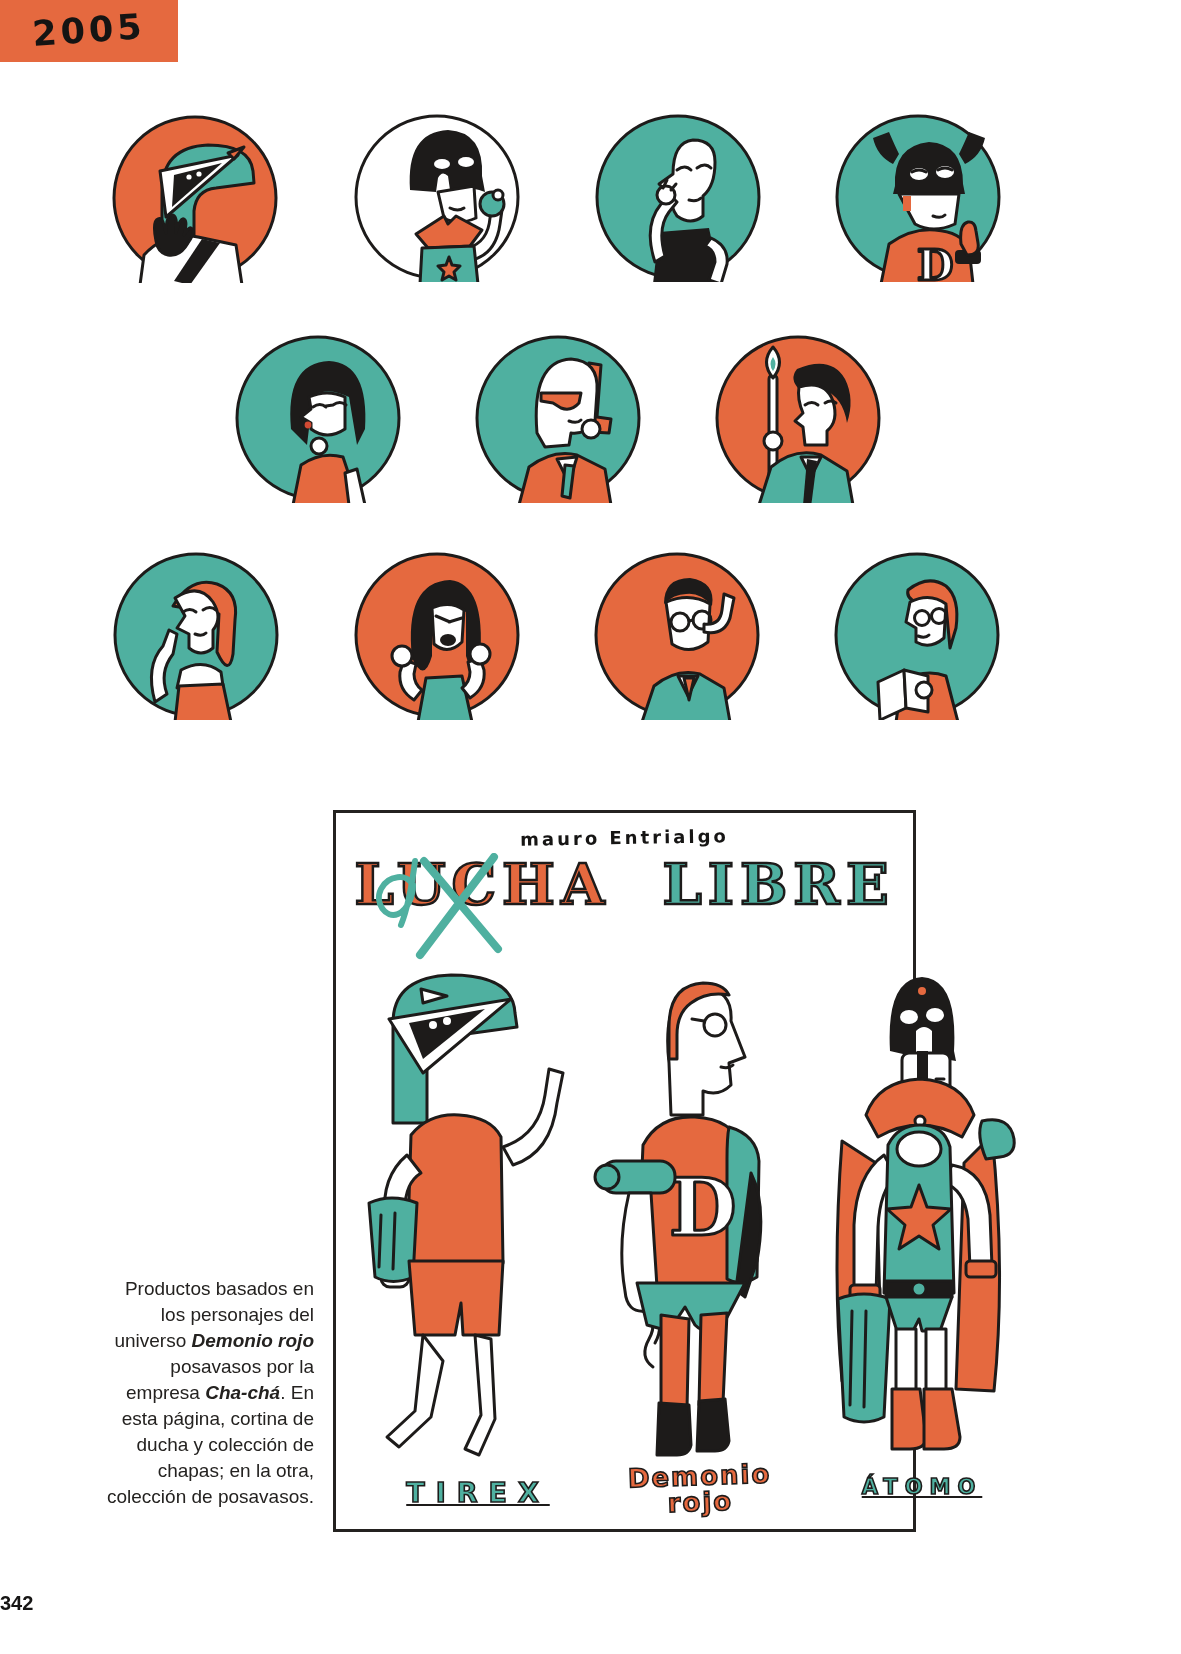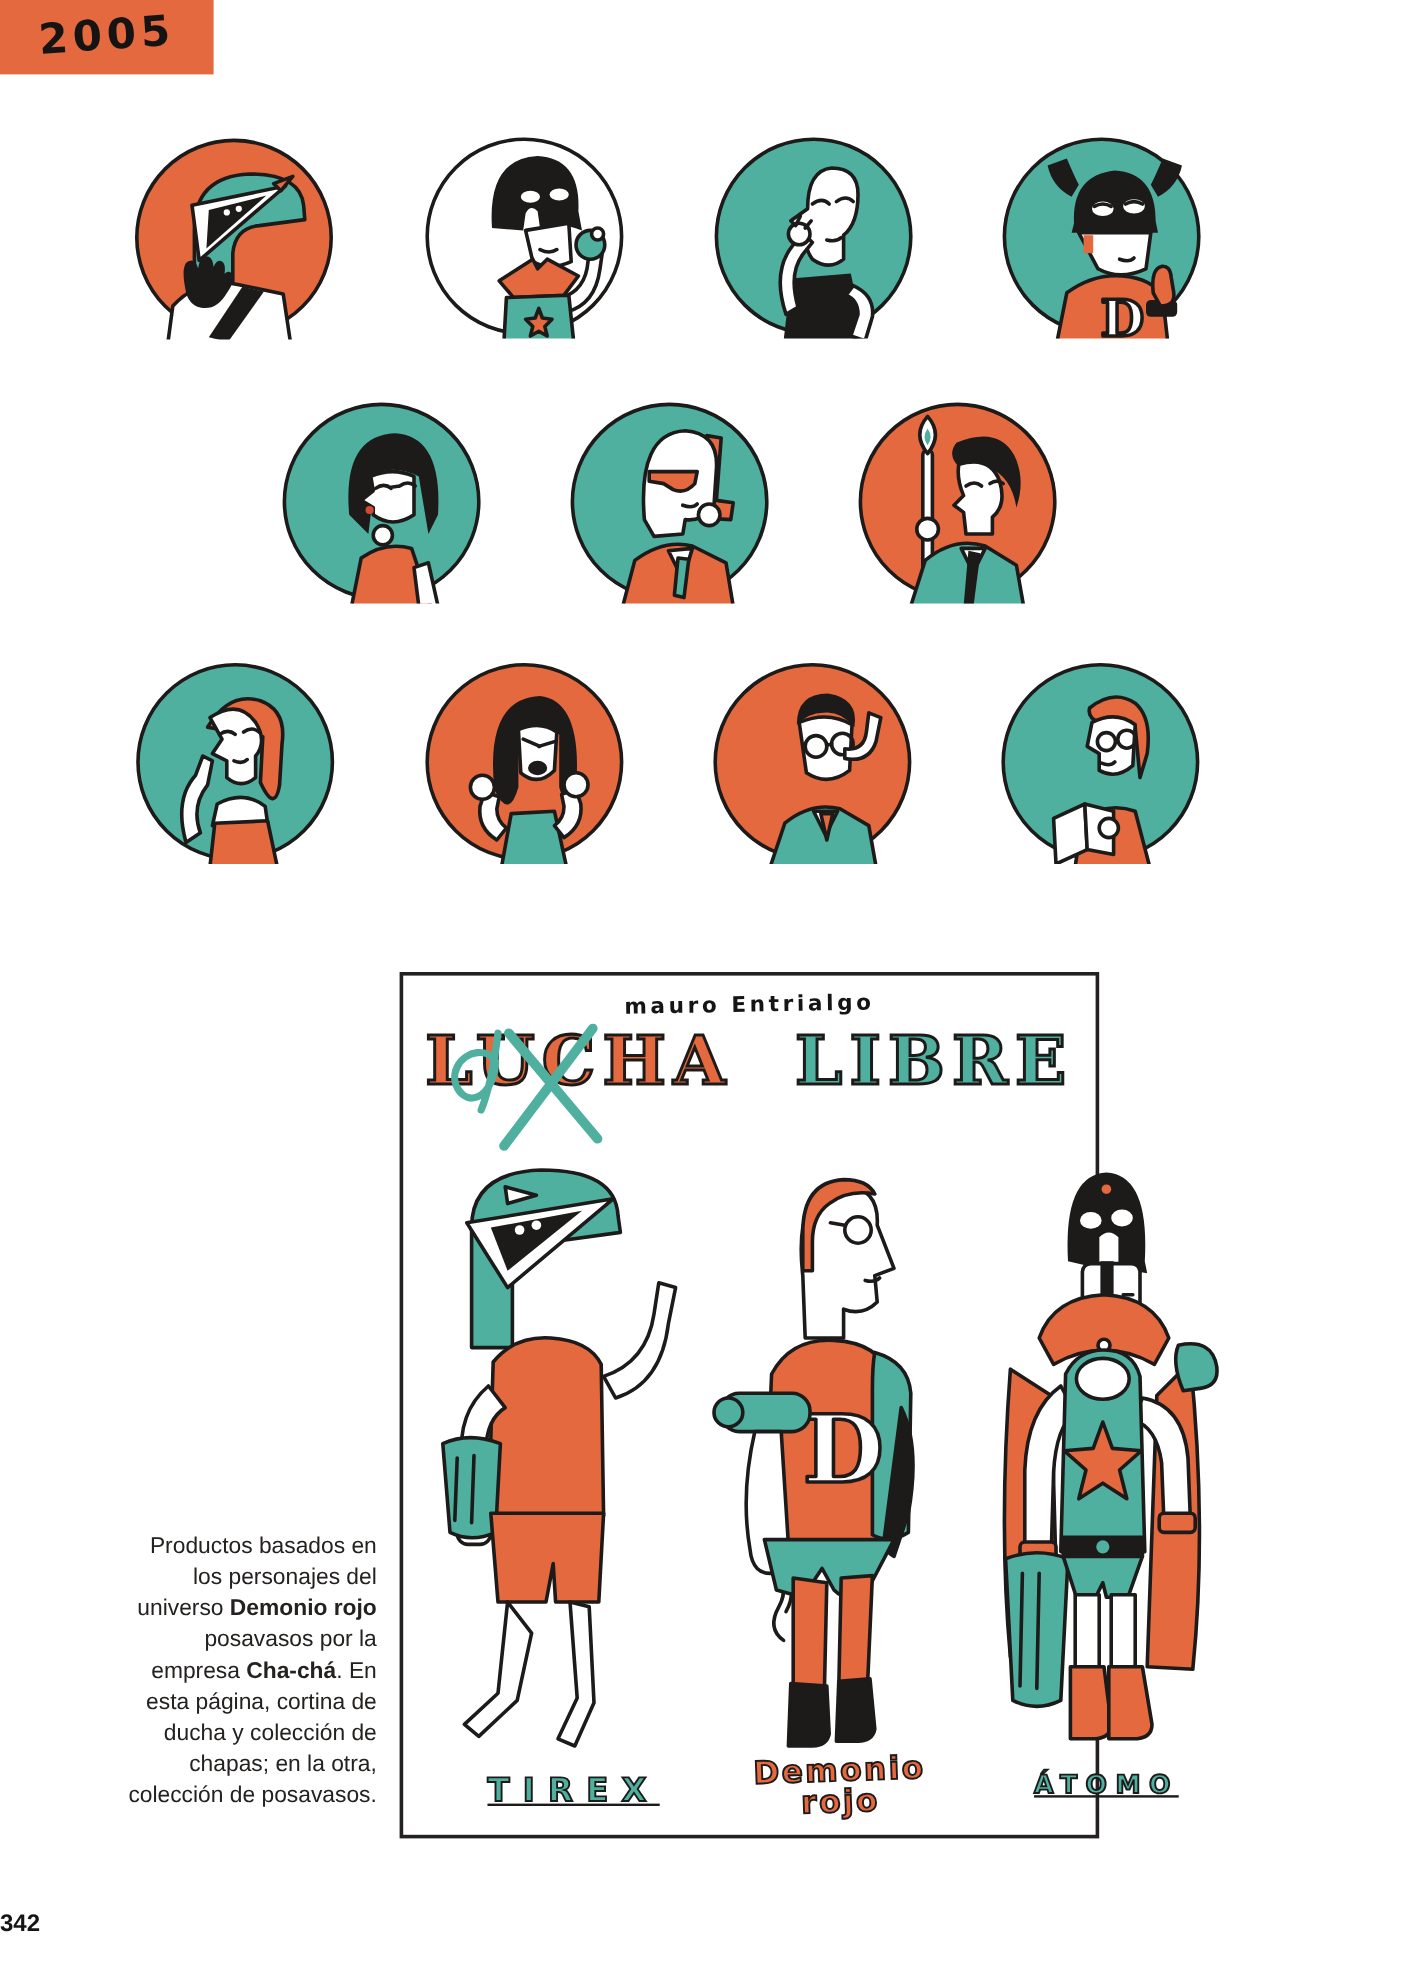--- a/index.html
+++ b/index.html
@@ -46,21 +46,21 @@
     font-weight:800;-webkit-text-stroke:1.6px var(--ink);}
   .fig-name.teal{color:var(--teal);text-decoration:underline;}
   .fig-name.orange{color:var(--orange);}
   #name-tirex{left:42px;top:664px;width:200px;font-size:27px;letter-spacing:11px;}
   #name-demonio{left:264px;top:650px;width:200px;font-size:26px;line-height:26px;letter-spacing:2px;transform:rotate(-2deg);}
   #name-atomo{left:486px;top:662px;width:200px;font-size:21px;letter-spacing:7px;}
 
   
   .caption{position:absolute;left:98px;top:1276px;width:216px;text-align:right;
     font-size:19px;line-height:26px;color:#242220;}
-  .caption b{font-weight:bold;}
+  .caption b{font-weight:bold;font-style:italic;}
 
   
   .page-number{position:absolute;left:0;top:1592px;width:100%;
     font-weight:bold;font-size:20px;color:#161514;}
 </style>
 </head>
 <body>
 
 <div class="page">
 

